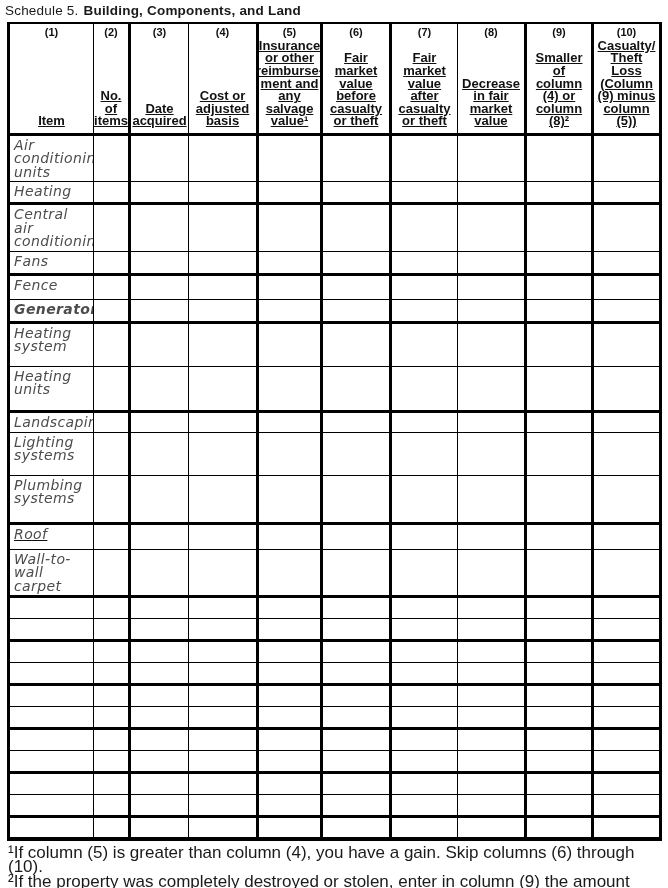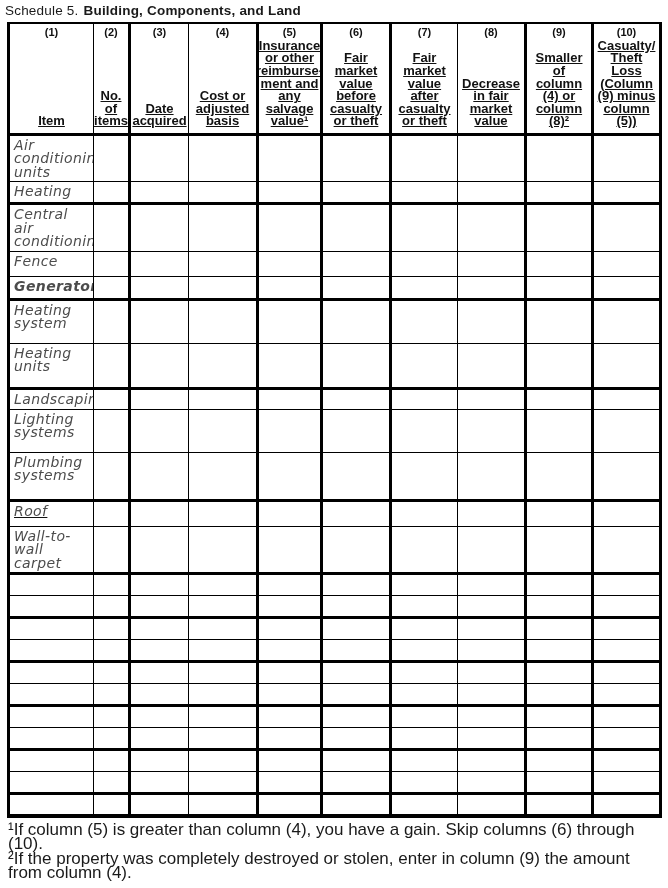--- a/index.html
+++ b/index.html
@@ -237,20 +237,32 @@
           <td class="c2"></td>
           <td class="c3"></td>
           <td class="c4"></td>
           <td class="c5"></td>
           <td class="c6"></td>
           <td class="c7"></td>
           <td class="c8"></td>
           <td class="c9"></td>
           <td class="c10"></td>
         </tr>
+        <tr class="group-end" style="height: 23px;">
+          <td class="c1 item-cell">Fans</td>
+          <td class="c2"></td>
+          <td class="c3"></td>
+          <td class="c4"></td>
+          <td class="c5"></td>
+          <td class="c6"></td>
+          <td class="c7"></td>
+          <td class="c8"></td>
+          <td class="c9"></td>
+          <td class="c10"></td>
+        </tr>
         <tr style="height: 25px;">
           <td class="c1 item-cell">Fence</td>
           <td class="c2"></td>
           <td class="c3"></td>
           <td class="c4"></td>
           <td class="c5"></td>
           <td class="c6"></td>
           <td class="c7"></td>
           <td class="c8"></td>
           <td class="c9"></td>

